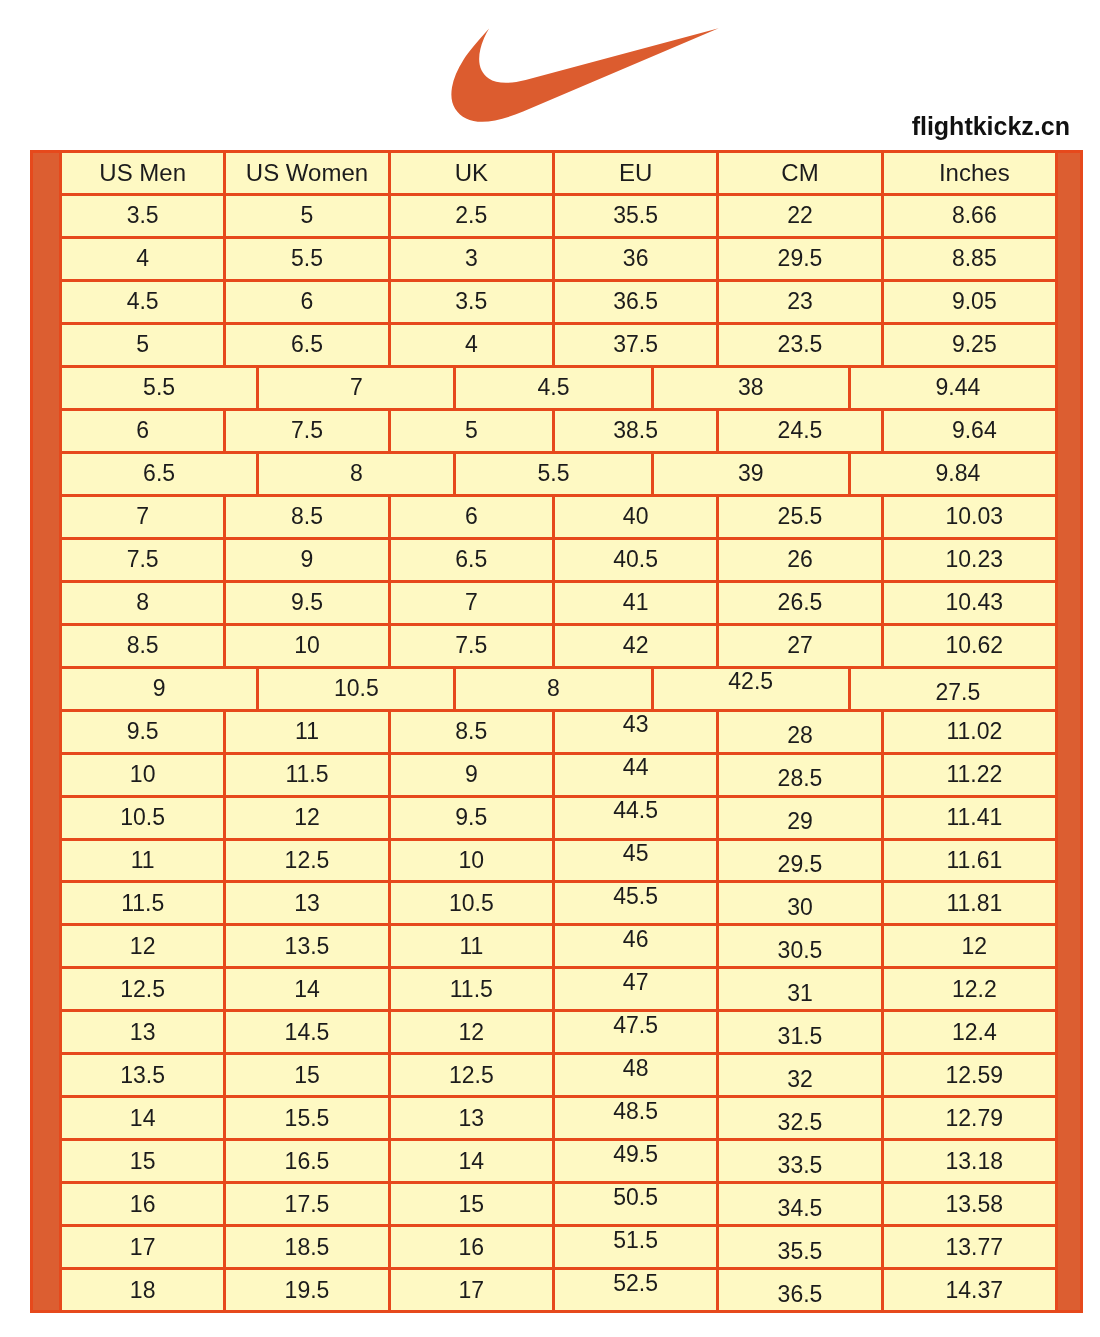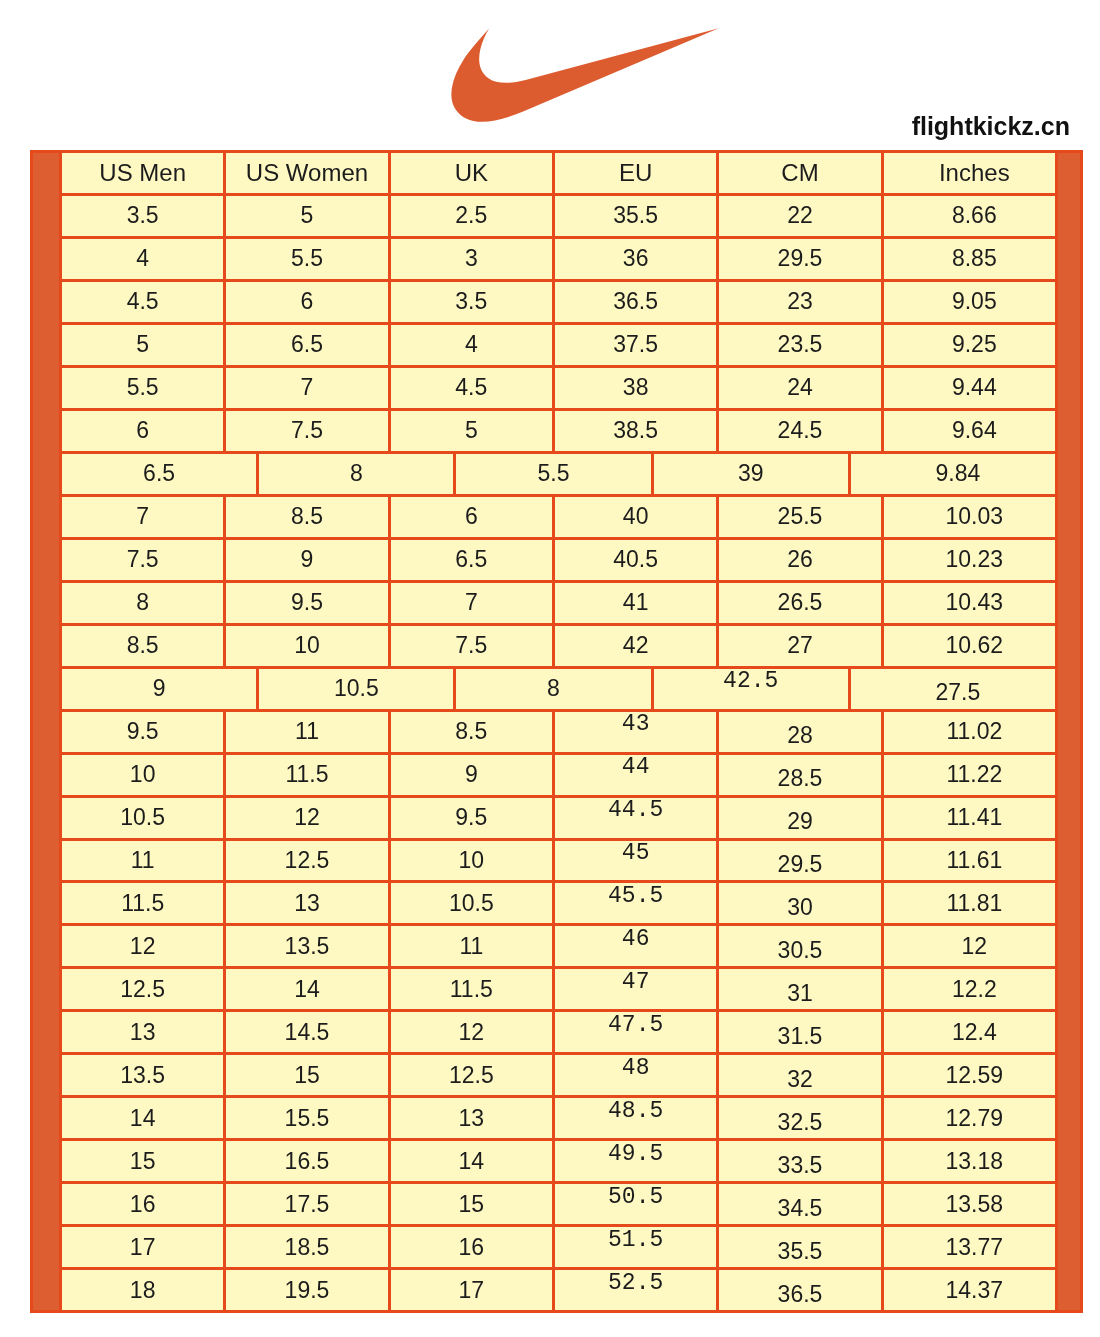--- a/index.html
+++ b/index.html
@@ -72,21 +72,21 @@
     display: flex;
     align-items: center;
     justify-content: center;
     font-size: 23px;
     color: var(--text);
     overflow: hidden;
   }
   .cell:last-child { border-right: none; margin-left: 10px; }
   .row.header .cell { font-size: 24px; }
   .cell span { display: inline-block; line-height: 1; }
-  .cell span.lift { transform: translateY(-7px); font-family: Liberation Mono, monospace; }
+  .cell span.lift { transform: translateY(-7px); }
   .cell span.drop { transform: translateY(4px); text-align: right; }
 </style>
 </head>
 <body>
 
 <div class="page">
 
   <div class="logo">
     <svg viewBox="0 7.6 24 8.8" preserveAspectRatio="xMidYMid meet" aria-hidden="true">
       <path fill="var(--swoosh)" d="M24 7.8L6.442 15.276c-1.456.616-2.679.925-3.668.925-1.12 0-1.933-.392-2.437-1.177-.317-.504-.41-1.143-.28-1.918.13-.775.476-1.6 1.036-2.478.467-.71 1.232-1.643 2.297-2.8a6.122 6.122 0 0 0-.784 1.848c-.28 1.195-.028 2.072.756 2.632.373.261.886.392 1.54.392.522 0 1.11-.084 1.764-.252L24 7.8z"></path>
@@ -205,23 +205,20 @@
           <div class="cell">
             <span>7</span>
           </div>
           <div class="cell">
             <span>4.5</span>
           </div>
           <div class="cell">
             <span>38</span>
           </div>
           <div class="cell">
-            <span>24</span>
-          </div>
-          <div class="cell">
             <span>9.44</span>
           </div>
         </div>
         <div class="row">
           <div class="cell">
             <span>6</span>
           </div>
           <div class="cell">
             <span>7.5</span>
           </div>

